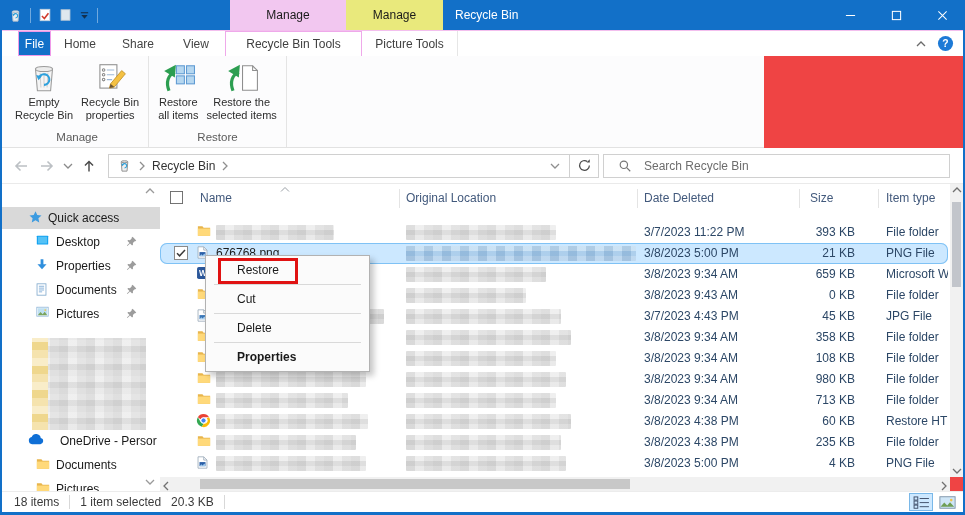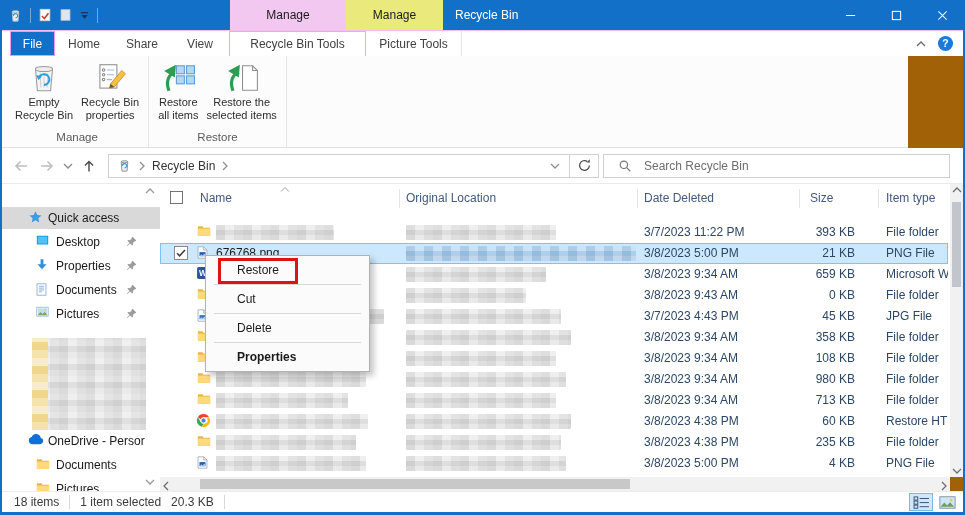--- a/index.html
+++ b/index.html
@@ -1,45 +1,45 @@
 <!DOCTYPE html>
 <html style="--blue: #1270c8; --sel: #cce8ff; --pink: #f2c7f0; --yellow: #e9e97c; --red: #e01212;"><head>
 <meta charset="utf-8">
 <style>
   *{margin:0;padding:0;box-sizing:border-box}
   html,body{width:965px;height:515px;overflow:hidden;background:#fff;
     font-family:"Liberation Sans",sans-serif;font-size:12px;color:#222}
-  #app{position:absolute;left:0;top:0;width:965px;height:515px;background:#a16207}
+  #app{position:absolute;left:0;top:0;width:965px;height:515px;background:#ef4444}
 
   
   .titlebar{position:absolute;left:0;top:0;width:965px;height:30px;background:var(--blue);}
   .qat{position:absolute;left:8px;top:0;height:30px;display:flex;align-items:center;gap:7px}
   .qat-sep{width:1px;height:15px;background:rgba(255,255,255,.4)}
   .qat-ic{display:flex;align-items:center}
   .ctab{position:absolute;top:0;height:30px;display:flex;align-items:center;justify-content:center;color:#1a1a1a;cursor:default}
   .ctab.pink{left:230px;width:116px;background:var(--pink)}
   .ctab.yellow{left:346px;width:97px;background:var(--yellow)}
   .win-title{position:absolute;left:455px;top:0;height:30px;display:flex;align-items:center;color:#fff}
   .controls{position:absolute;right:0;top:0;display:flex}
   .ctrl{width:46px;height:30px;display:flex;align-items:center;justify-content:center}
 
   
   .menubar{position:absolute;left:2px;top:30px;width:961px;height:26px;background:#fff;
     display:flex;align-items:stretch;border-top:1px solid #f3bfee}
-  .file-btn{width:45px;margin-left:8px;background:var(--blue);color:#fff;display:flex;align-items:center;
+  .file-btn{width:33px;margin-left:16px;background:var(--blue);color:#fff;display:flex;align-items:center;
     justify-content:center;outline:1px solid #ef9ae9;outline-offset:-1px}
   .menu-tabs{display:flex}
   .menu-tab{width:58px;display:flex;align-items:center;justify-content:center;color:#444}
   .tool-tab{display:flex;align-items:center;justify-content:center;color:#3f3f3f}
   .tool-tab.active{width:137px;border:1px solid #efa9ea;border-bottom:none;background:#fff}
   .tool-tab.picture{width:96px;border-right:1px solid #e6e6e6}
   .menubar-right{margin-left:auto;display:flex;align-items:center;gap:11px;padding-right:9px;color:#6a6a6a}
 
   
-  .ribbon{position:absolute;left:2px;top:56px;width:906px;height:92px;background:#fcfcfd;border-bottom:1px solid #e2e2e2}
+  .ribbon{position:absolute;left:2px;top:56px;width:762px;height:92px;background:#fcfcfd;border-bottom:1px solid #e2e2e2}
   .ribbon-groups{display:flex;height:100%;padding-left:4px}
   .rgroup{display:flex;flex-direction:column;border-right:1px solid #e4e4e4;padding:1px 5px 0}
   .rbtns{display:flex;flex:1}
   .rbtn{display:flex;flex-direction:column;align-items:center;padding:2px 4px 0;cursor:default}
   .ric{height:37px;display:flex;align-items:center;justify-content:center}
   .rlabel{font-size:11px;line-height:13px;text-align:center;color:#2d2d2d}
   .rgroup-label{text-align:center;color:#5a5a5a;font-size:11.5px;padding:3px 0 4px}
 
   
   .addressbar{position:absolute;left:2px;top:148px;width:961px;height:36px;background:#fff;
@@ -432,21 +432,21 @@
           </svg>
         </span>
       </div>
       <div class="side-blur" style="top: 154px;"></div>
       <div class="side-item" style="top: 246px;">
         <span class="sic" style="left: 26px;">
           <svg viewBox="0 0 18 12" width="17" height="12">
             <path d="M4.3 11.5a3.8 3.8 0 0 1-.4-7.5A5 5 0 0 1 13.5 5a3.3 3.3 0 0 1-.4 6.5z" fill="#0f6fd6"></path>
           </svg>
         </span>
-        <span class="slabel" style="left: 46px;">OneDrive - Persor</span>
+        <span class="slabel" style="left: 58px;">OneDrive - Persor</span>
       </div>
       <div class="side-item" style="top: 270px;">
         <span class="sic" style="left: 33px;">
           <svg viewBox="0 0 16 16" width="16" height="14">
             <path d="M1 2.5h5.2l1.4 1.8H15v9.2H1z" fill="#e8b54c"></path>
             <path d="M1 5.2h14v8.3H1z" fill="#ffd97a"></path>
           </svg>
         </span>
         <span class="slabel" style="left: 54px;">Documents</span>
       </div>
@@ -490,21 +490,21 @@
               <path d="M1 2.5h5.2l1.4 1.8H15v9.2H1z" fill="#e8b54c"></path>
               <path d="M1 5.2h14v8.3H1z" fill="#ffd97a"></path>
             </svg>
           </span>
           <span class="blur" style="left: 56px; width: 118px;"></span>
           <span class="blur" style="left: 246px; width: 150px;"></span>
           <span class="rdate">3/7/2023 11:22 PM</span>
           <span class="rsize">393 KB</span>
           <span class="rtype">File folder</span>
         </div>
-        <div class="lrow sel" style="top: 59px;">
+        <div class="lrow sel" style="top: 59px; border-radius: 7px;">
           <span class="rowcb">
             <svg viewBox="0 0 14 14" width="14" height="14">
               <rect x="0.5" y="0.5" width="13" height="13" fill="#fff" stroke="#8a8a8a"></rect>
               <path d="M3 7.2l2.6 2.6L11 4" fill="none" stroke="#3a3a3a" stroke-width="1.5"></path>
             </svg>
           </span>
           <span class="ricn">
             <svg viewBox="0 0 16 16" width="13" height="15">
               <path d="M2.5 1h7l4 4v10h-11z" fill="#fff" stroke="#9aa9b8"></path>
               <path d="M9.5 1v4h4" fill="none" stroke="#9aa9b8"></path>

